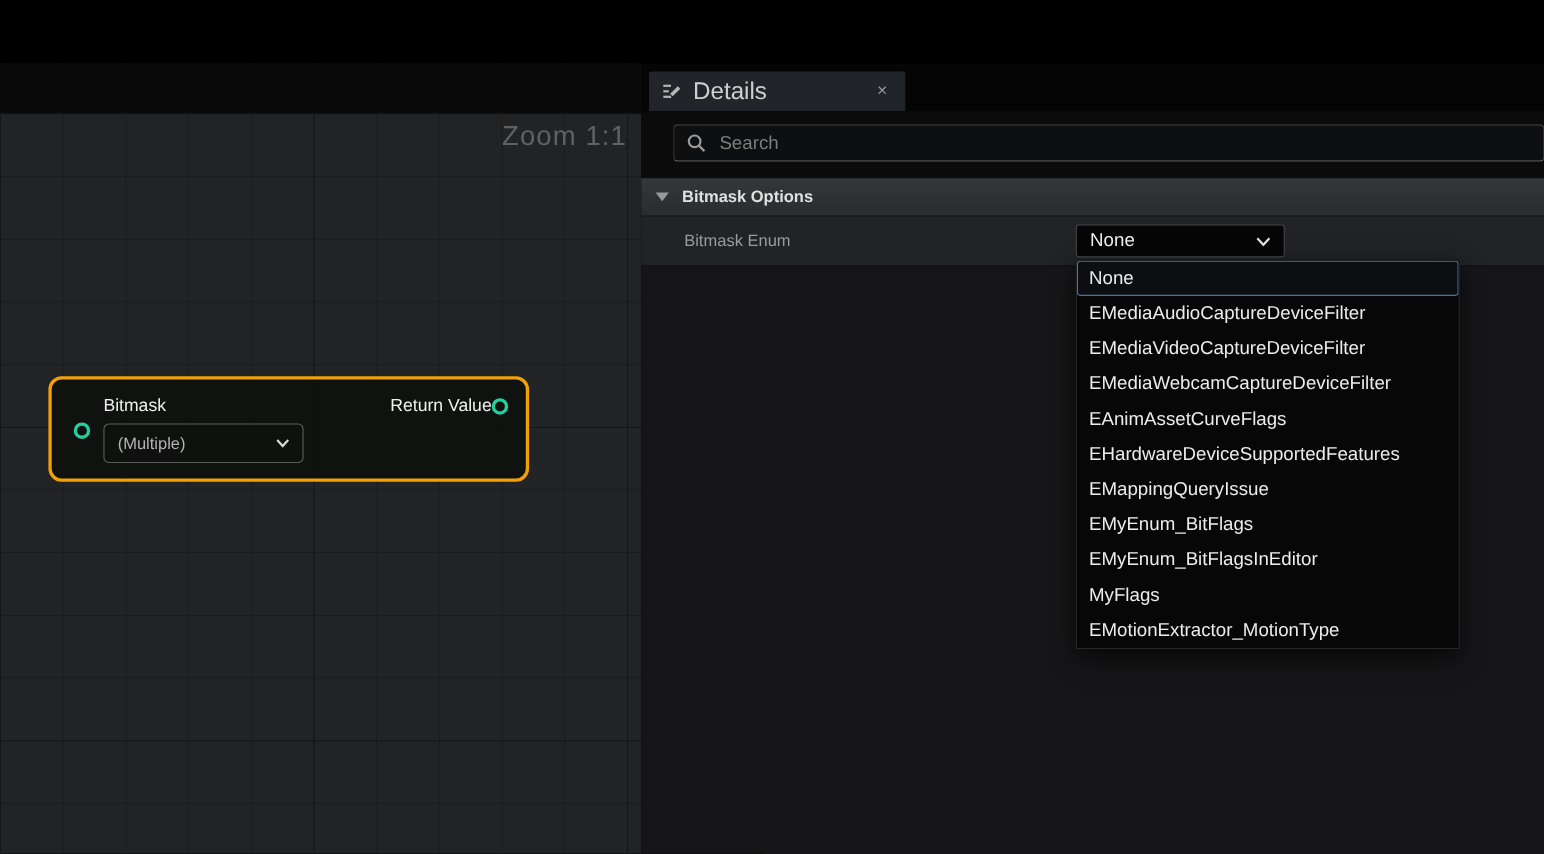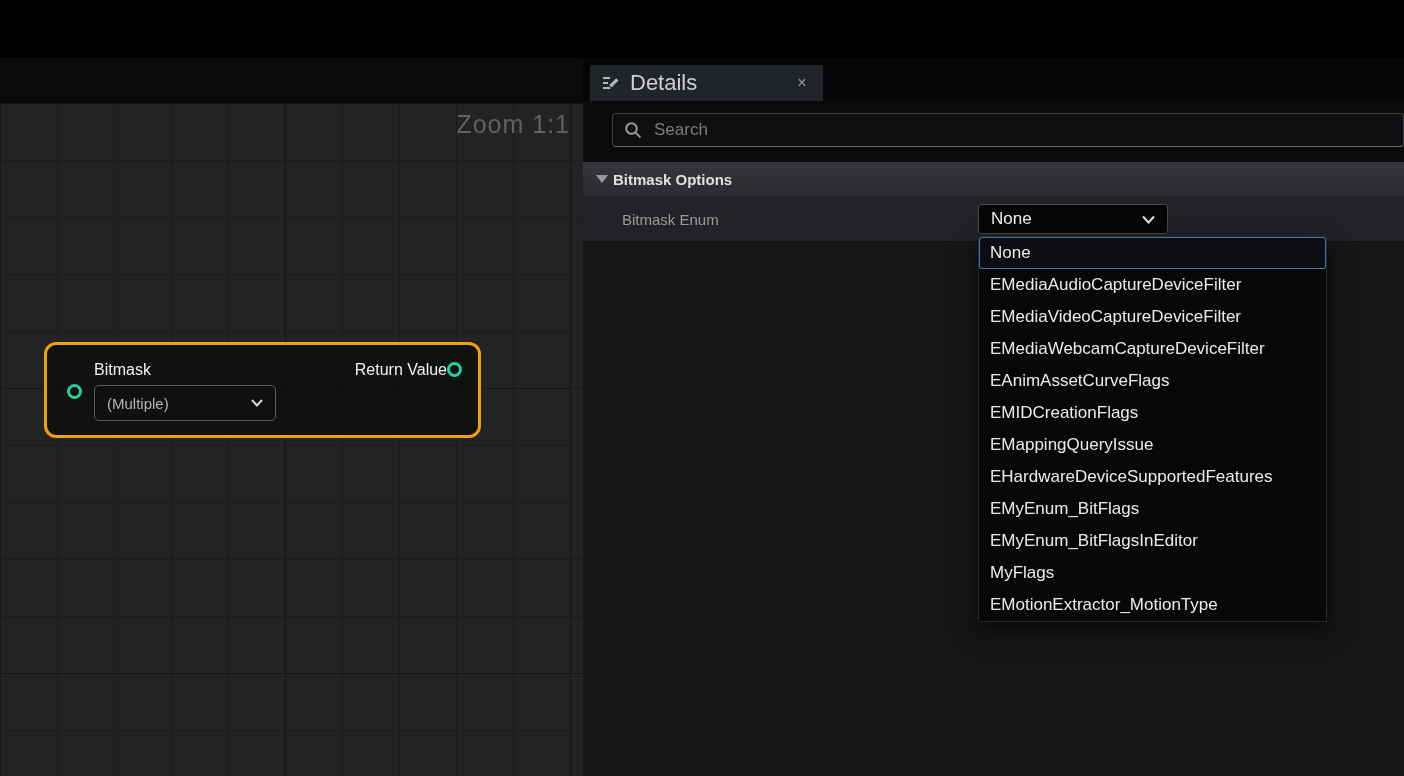--- a/index.html
+++ b/index.html
@@ -67,21 +67,21 @@
   .search-row { position:absolute; left:15px; right:0; top:55px; height:34px;padding-left:14px; }
   .search-box { width:100%; height:100%; background:#0e0f10; border:1px solid #404145;
                 border-bottom-color:#6a6b6e; border-radius:4px;
                 display:flex; align-items:center; gap:12px; padding:0 11px; }
   .search-box input { flex:1; background:transparent; border:none; outline:none;
                       color:#dddddd; font-size:17px; font-family:inherit; }
   .search-box input::placeholder { color:#7d7d7d; }
 
   .category-row { position:absolute; left:0; right:0; top:104px; height:35px;
                   background:linear-gradient(#343639,#2a2c2f);
-                  display:flex; align-items:center; gap:5px; padding-left:13px;
+                  display:flex; align-items:center; gap:12px; padding-left:13px;
                   border-bottom:1px solid #1e2022; }
   .caret-down { width:0; height:0; border-left:6px solid transparent; border-right:6px solid transparent;
                 border-top:8px solid #97999c; flex:none; }
   .category-title { font-size:15px; font-weight:bold; color:#e0e0e0; }
 
   .property-row { position:absolute; left:0; right:0; top:139px; height:45px; background:#212326;
                   border-bottom:1px solid #121315; }
   .prop-label { position:absolute; left:39px; top:0; height:100%; display:flex; align-items:center;
                 color:#9b9b9b; font-size:15px; }
   .enum-combo { position:absolute; left:395px; top:7px; width:190px; height:30px;
@@ -172,22 +172,21 @@
   </div>
 
   <div class="empty-area"></div>
 
   <div class="popup">
       <div class="popup-item selected">None</div>
       <div class="popup-item">EMediaAudioCaptureDeviceFilter</div>
       <div class="popup-item">EMediaVideoCaptureDeviceFilter</div>
       <div class="popup-item">EMediaWebcamCaptureDeviceFilter</div>
       <div class="popup-item">EAnimAssetCurveFlags</div>
-      <div class="popup-item">EMIDCreationFlags</div>
+      <div class="popup-item">EHardwareDeviceSupportedFeatures</div>
       <div class="popup-item">EMappingQueryIssue</div>
-      <div class="popup-item">EHardwareDeviceSupportedFeatures</div>
       <div class="popup-item">EMyEnum_BitFlags</div>
       <div class="popup-item">EMyEnum_BitFlagsInEditor</div>
       <div class="popup-item">MyFlags</div>
       <div class="popup-item">EMotionExtractor_MotionType</div>
     </div>
 
 </div>
 
 </body></html>

